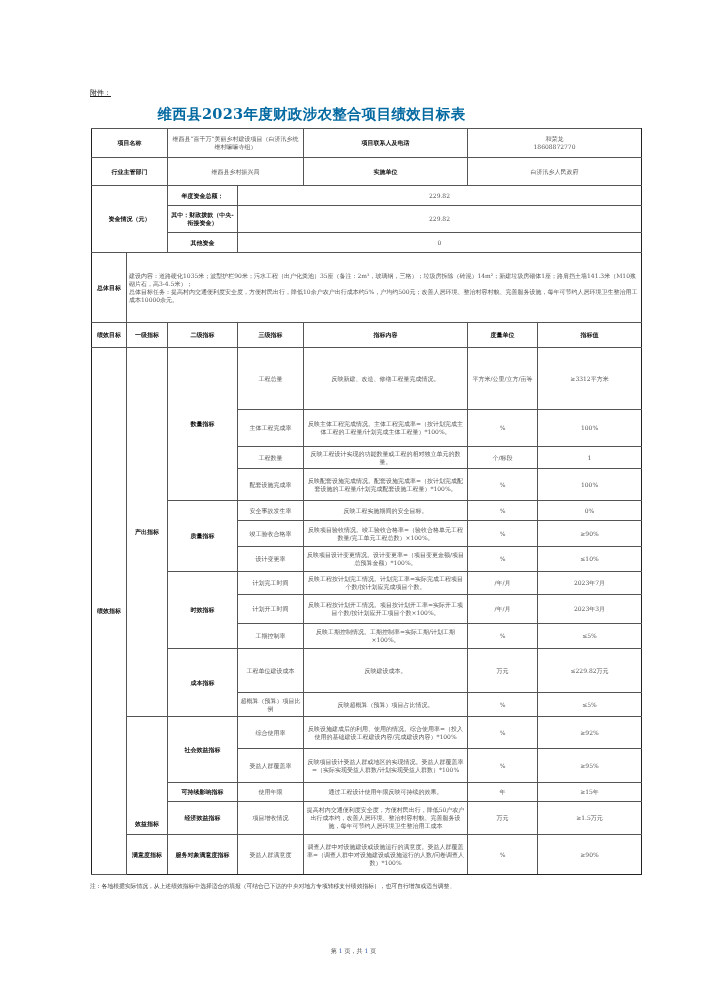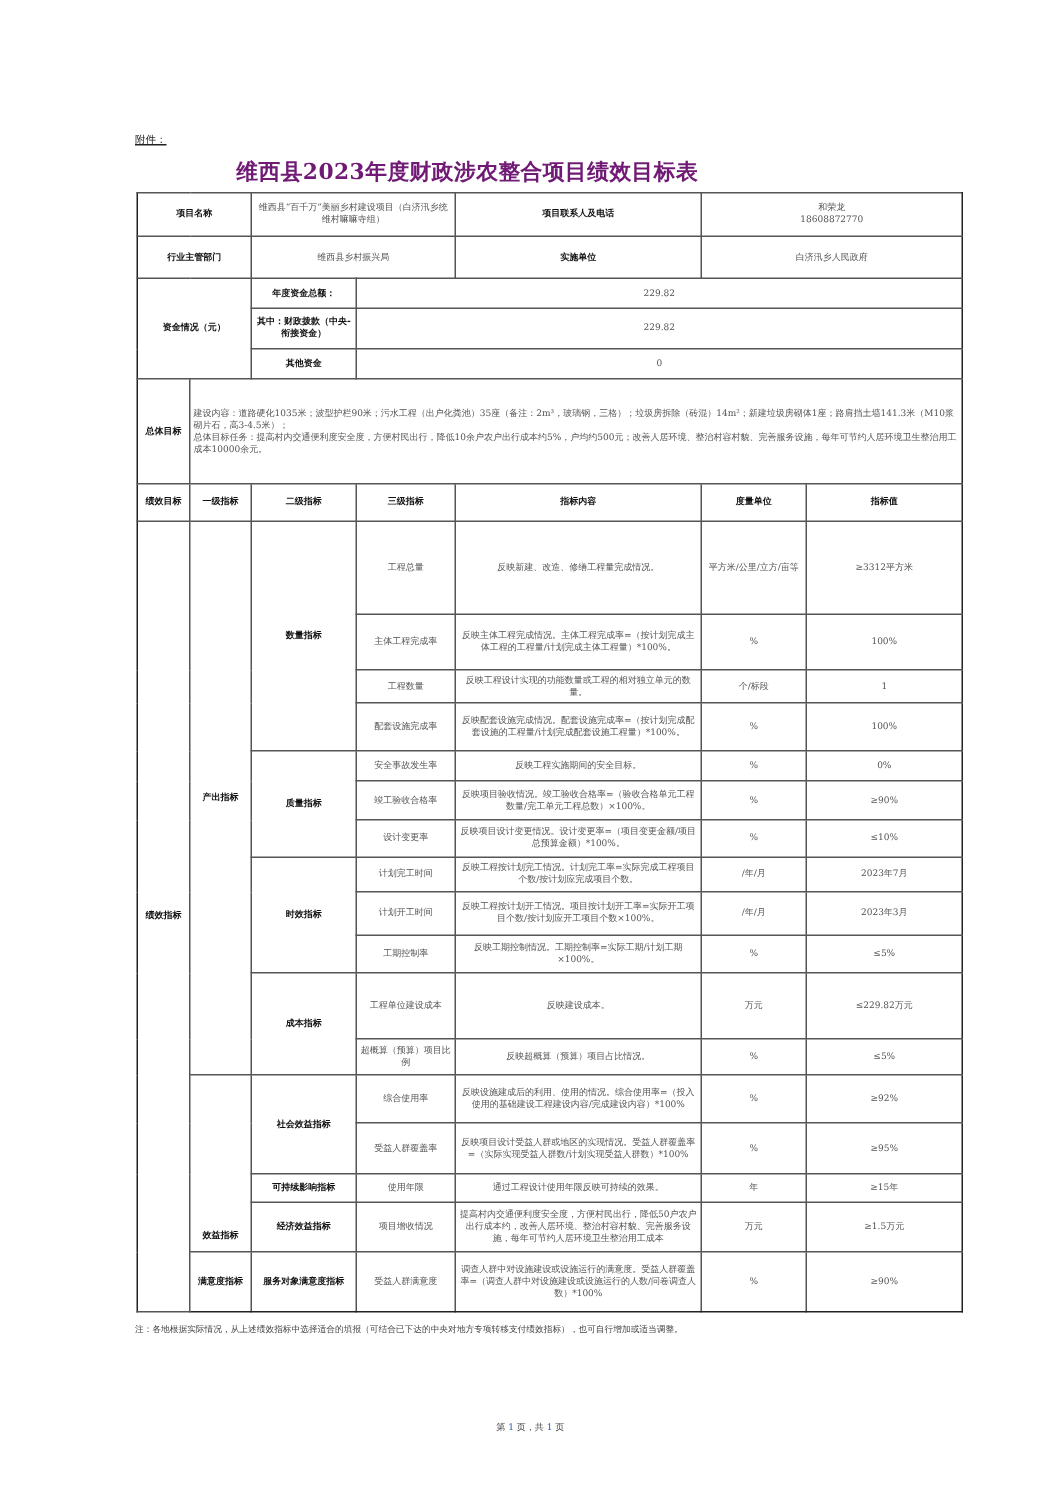--- a/index.html
+++ b/index.html
@@ -1,20 +1,20 @@
 <!DOCTYPE html>
 <html><head>
 <meta charset="utf-8">
 <style>
   html, body { margin:0; padding:0; background:#ffffff; }
   body { width:707px; height:999px; position:relative; overflow:hidden;
          font-family:"DejaVu Serif","Liberation Serif",serif; color:#333; }
   .attach { position:absolute; left:90px; top:88px; font-size:7px; color:#222;text-decoration:underline; }
   .title { position:absolute; left:0; width:623px; top:105px; text-align:center;
-           font-size:14.5px; font-weight:bold; color:#701a75; letter-spacing:0.3px;
+           font-size:14.5px; font-weight:bold; color:#0369a1; letter-spacing:0.3px;
            font-family:"DejaVu Serif","Liberation Serif",serif; }
   table.main { position:absolute; left:91px; top:128px; width:550px;
                border-collapse:collapse; table-layout:fixed; }
   table.main td { border:1px solid #555; font-size:6px; line-height:8px; text-align:center;
                   vertical-align:middle; padding:0 2px; color:#555; overflow:hidden; }
   table.main td.b { font-weight:bold; color:#111; font-family:"DejaVu Sans","Liberation Sans",sans-serif; }
   table.main td.l { text-align:left; }
   table.main td.outer-l { border-left:1.5px solid #222; }
   table.main td.outer-r { border-right:1.5px solid #222; }
   .note { position:absolute; left:90px; top:882px; font-size:5.8px; color:#444; }

